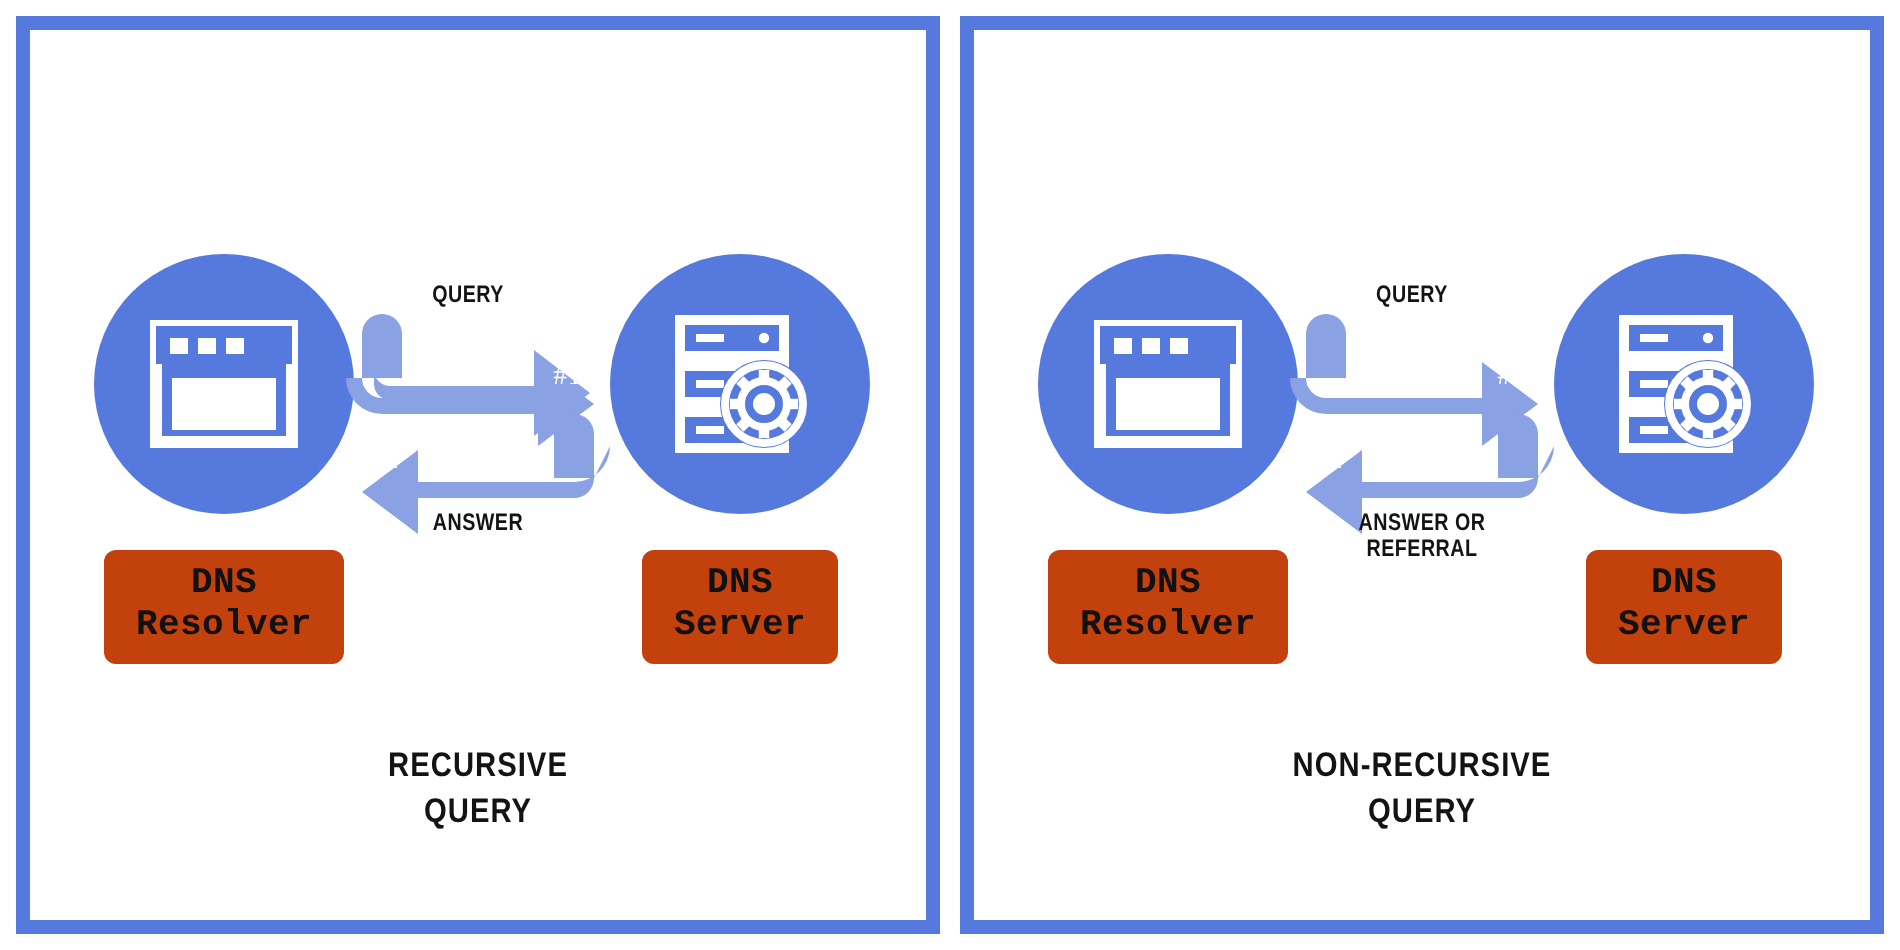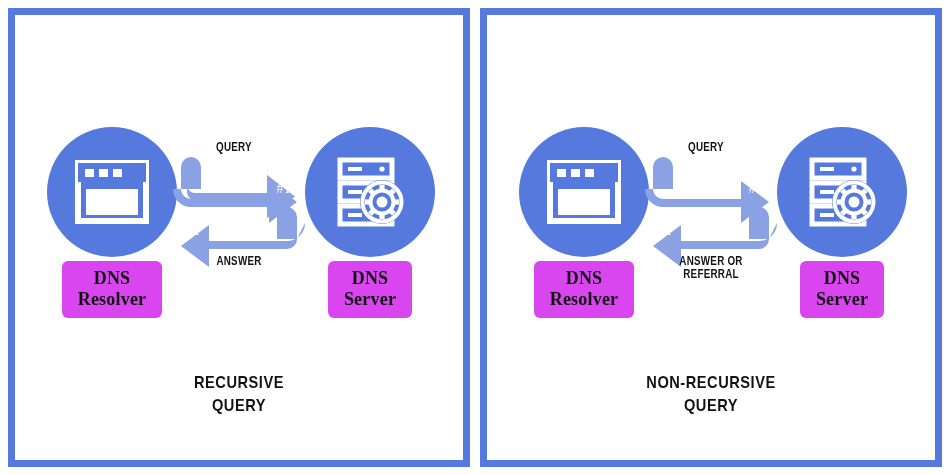--- a/index.html
+++ b/index.html
@@ -51,25 +51,25 @@
     border-radius: 50%;
     background: #5579dd;
     display: flex;
     align-items: center;
     justify-content: center;
   }
   .circle svg { display: block; }
 
   .node-label {
     display: inline-block;
-    margin-top: 4px;
-    background: #d946ef;
+    margin-top: 18px;
+    background: #c2410c;
     border-radius: 6px;
     padding: 7px 16px 8px 16px;
-    font-family: Liberation Serif, serif;
+    font-family: Liberation Mono, monospace;
     font-weight: bold;
     font-size: 18px;
     line-height: 1.18;
     color: #111111;
     white-space: pre-line;
     letter-spacing: .2px;
   }
 
   
   .arrows {

